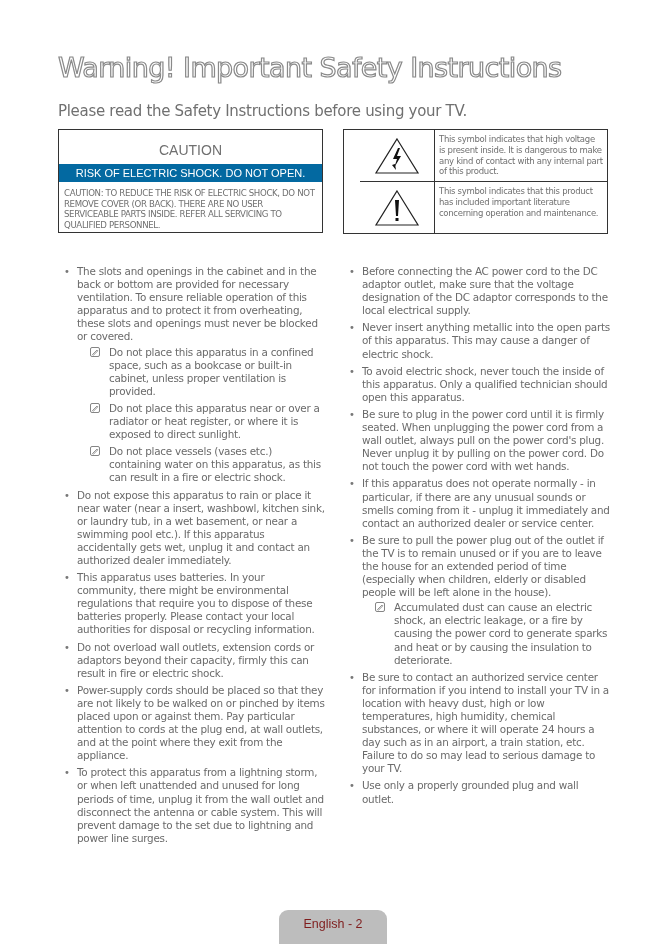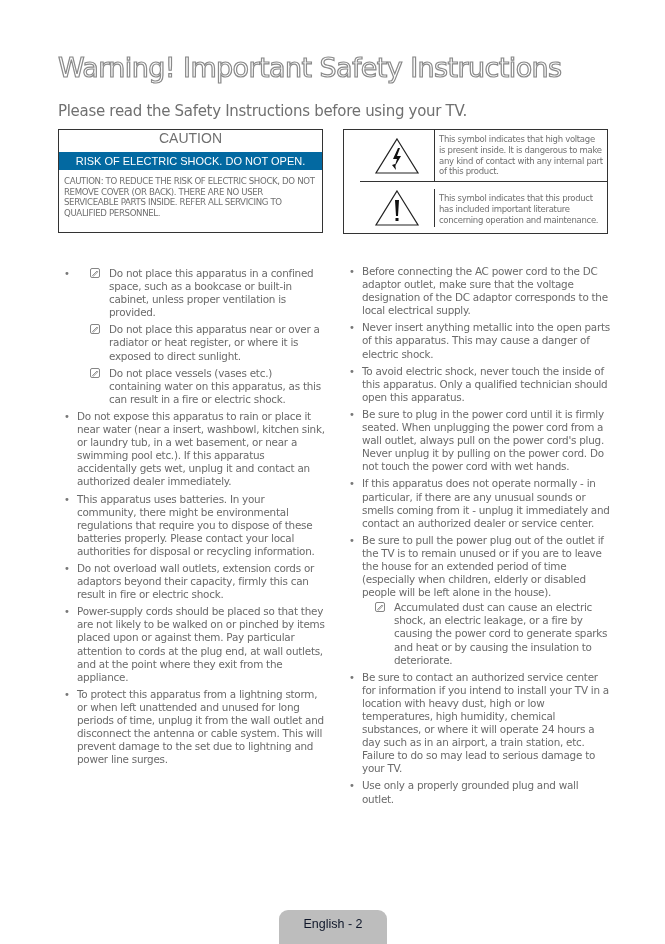--- a/index.html
+++ b/index.html
@@ -17,38 +17,38 @@
   }
   .subtitle {
     position: absolute; left: 58px; top: 102px;
     font-size: 15px; color: #707070; letter-spacing: -0.3px;
   }
   .caution-box {
     position: absolute; left: 58px; top: 129px; width: 265px; height: 104px;
     border: 1.3px solid #333; box-sizing: border-box;
   }
   .caution-title {
-    text-align: center; font-size: 14px; color: #707070; margin-top: 0; height: 18px;
+    text-align: center; font-size: 14px; color: #707070; margin-top: 12px; height: 18px;
     font-family: "Liberation Sans", sans-serif;
   }
   .caution-bar {
     background: #0369a1; color: #ffffff; text-align: center;
     font-family: "Liberation Sans", sans-serif; font-size: 11px;
     height: 18px; line-height: 18px; margin-top: 4px;
   }
   .caution-text {
     font-size: 8.6px; line-height: 10.6px; color: #707070;
     padding: 6px 4px 0 5px; letter-spacing: -0.35px;
   }
   .symbol-box {
     position: absolute; left: 343px; top: 129px; width: 265px; height: 105px;
     border: 1.3px solid #333; box-sizing: border-box; padding-left: 16px;
   }
   .symbol-row { display: flex; height: 51px; }
-  .symbol-row + .symbol-row { border-top: 1.3px solid #333; align-items: center; }
+  .symbol-row + .symbol-row { border-top: 1.3px solid #333; }
   .symbol-icon-cell {
     width: 75px; border-right: 1.3px solid #333; display: flex;
     align-items: center; justify-content: center; box-sizing: border-box;
   }
   .symbol-text {
     flex: 1; font-size: 8.5px; line-height: 10.8px; color: #707070;
     padding: 4px 4px 0 4px; letter-spacing: -0.3px;
   }
   .col {
     position: absolute; top: 265px; width: 255px;
@@ -60,21 +60,21 @@
   .bullet {
     position: absolute; left: 0; top: 0; font-size: 10px; color: #777;
   }
   .note { position: relative; padding-left: 32px; margin: 2px 0 4px 0; }
   .note-icon {
     position: absolute; left: 13px; top: 1px; width: 10px; height: 10px;
   }
   .footer-tab {
     position: absolute; left: 279px; top: 910px; width: 108px; height: 34px;
     background: #bdbdbd; border-radius: 9px 9px 0 0; text-align: center;
-    font-family: "Liberation Sans", sans-serif; font-size: 12.5px; color: #0f172a;
+    font-family: "Liberation Sans", sans-serif; font-size: 12.5px; color: #7f1d1d;
     line-height: 28px;
   }
 </style>
 </head>
 <body>
 
 <div class="title">Warning! Important Safety Instructions</div>
 <div class="subtitle">Please read the Safety Instructions before using your TV.</div>
 
 <div class="caution-box">
@@ -102,20 +102,21 @@
         <rect x="21.5" y="29" width="3" height="3" fill="#111"></rect>
       </svg>
     </div>
     <div class="symbol-text">This symbol indicates that this product has included important literature concerning operation and maintenance.</div>
   </div>
 </div>
 
 <div class="col left">
   <div class="item">
     <span class="bullet">•</span>
+    <span>The slots and openings in the cabinet and in the back or bottom are provided for necessary ventilation. To ensure reliable operation of this apparatus and to protect it from overheating, these slots and openings must never be blocked or covered.</span>
     <div class="note">
       <svg class="note-icon" viewBox="0 0 10 10">
           <rect x="0.5" y="0.5" width="9" height="9" rx="1.5" fill="none" stroke="#777" stroke-width="0.9"></rect>
           <path d="M2.5 7.5 L7 3 L7.8 3.8 L3.3 8.3 Z" fill="none" stroke="#777" stroke-width="0.8"></path>
         </svg>
       <span>Do not place this apparatus in a confined space, such as a bookcase or built-in cabinet, unless proper ventilation is provided.</span>
     </div>
     <div class="note">
       <svg class="note-icon" viewBox="0 0 10 10">
           <rect x="0.5" y="0.5" width="9" height="9" rx="1.5" fill="none" stroke="#777" stroke-width="0.9"></rect>

